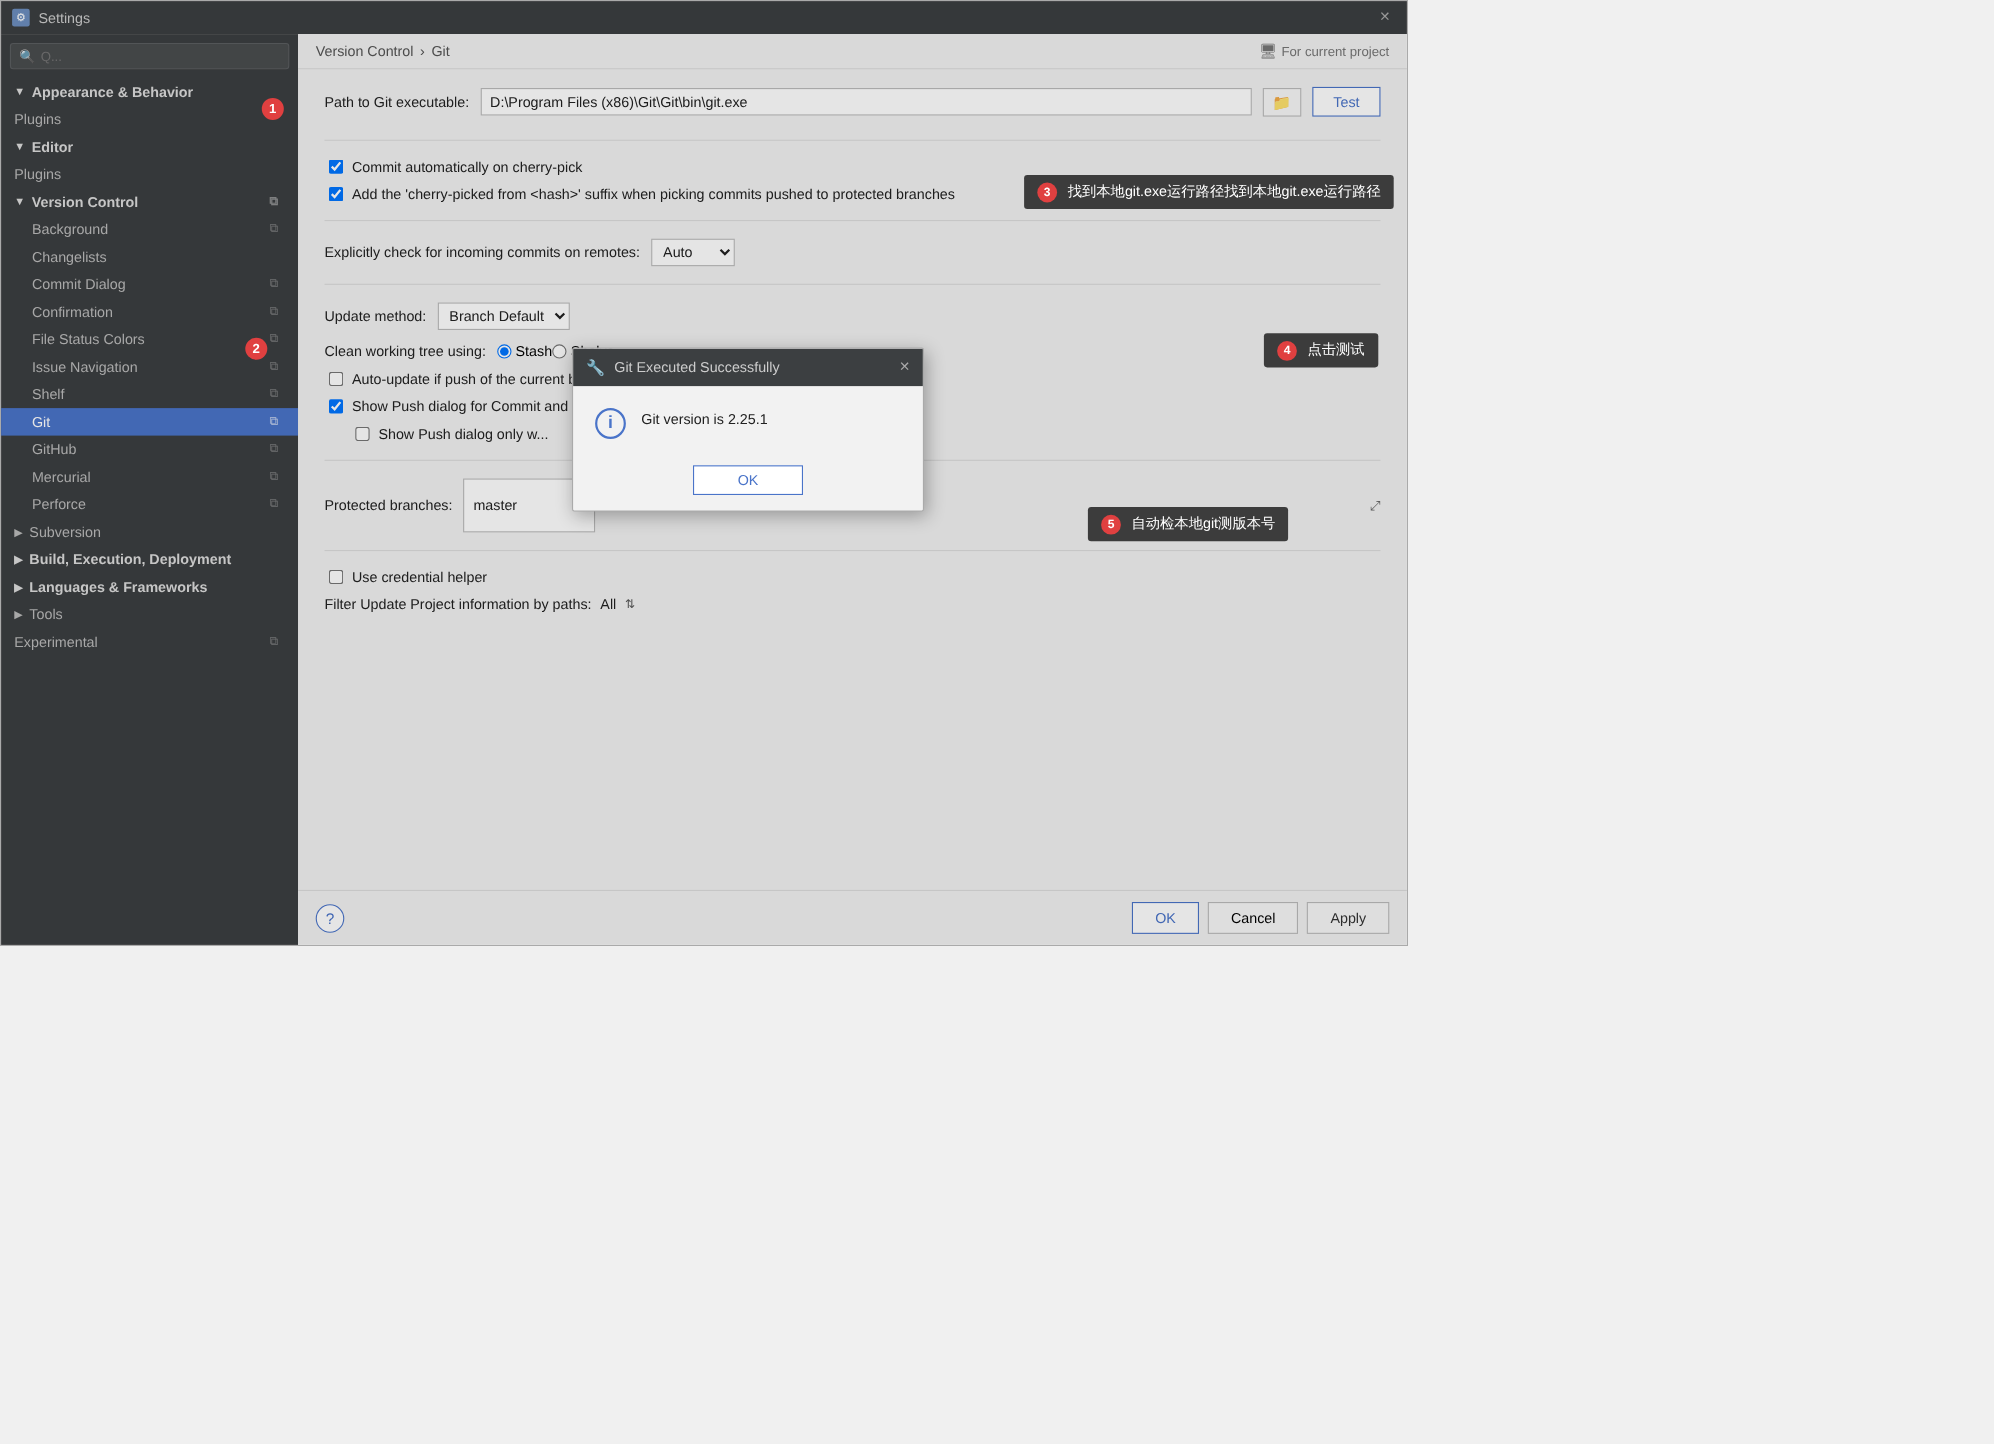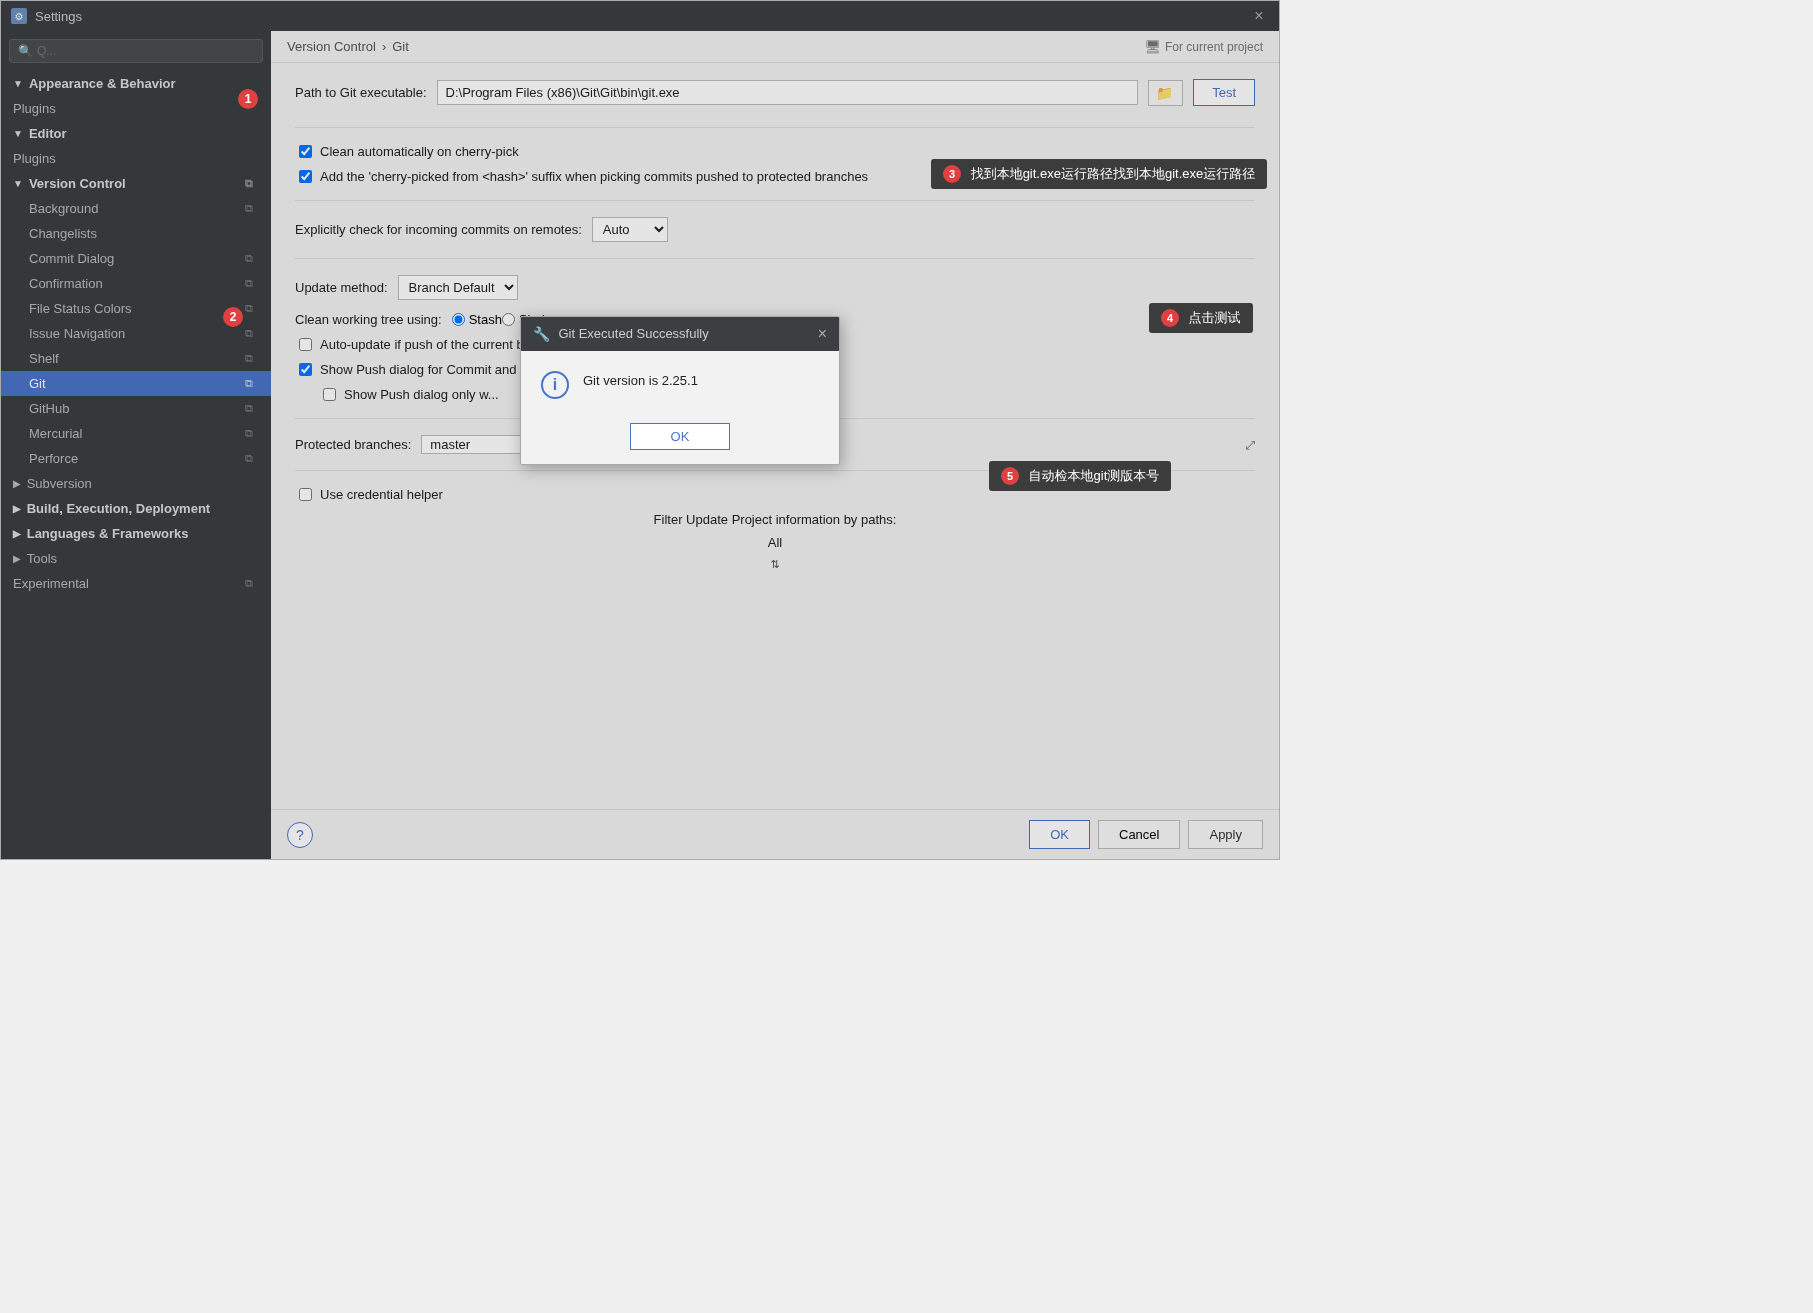--- a/index.html
+++ b/index.html
@@ -193,21 +193,21 @@
       gap: 0;
     }
 
     .protected-branches-row {
       display: flex;
       align-items: center;
       margin-bottom: 12px;
       gap: 10px;
     }
     .protected-input {
-      padding: 1px 8px;
+      padding: 16px 8px;
       border: 1px solid #bbb;
       background: white;
       font-size: 13px;
       color: #222;
       width: 120px;
     }
 
     .expand-icon {
       margin-left: auto;
       font-size: 12px;
@@ -353,21 +353,20 @@
       align-items: center;
       margin-bottom: 10px;
       gap: 10px;
     }
 
     .filter-row {
       display: flex;
       align-items: center;
       margin-bottom: 10px;
       gap: 8px;
-      flex-direction: column;
     }
 
     .path-row {
       margin-bottom: 21px;
     }
   </style>
 </head>
 <body>
 
 <div class="window">
@@ -490,21 +489,21 @@
           <input class="form-input" type="text" style="font-size: 13px;" value="D:\Program Files (x86)\Git\Git\bin\git.exe">
           <button class="folder-icon-btn">📁</button>
           <button class="test-button">Test</button>
         </div>
 
 
         <hr class="section-divider">
 
         <div class="checkbox-row">
           <input type="checkbox" id="cherry-pick" checked="" style="">
-          <label for="cherry-pick">Clean automatically on cherry-pick</label>
+          <label for="cherry-pick">Commit automatically on cherry-pick</label>
         </div>
 
         <div class="checkbox-row">
           <input type="checkbox" id="cherry-picked-suffix" checked="" style="">
           <label for="cherry-picked-suffix">Add the 'cherry-picked from &lt;hash&gt;' suffix when picking commits pushed to protected branches</label>
         </div>
 
 
 
         <hr class="section-divider">

